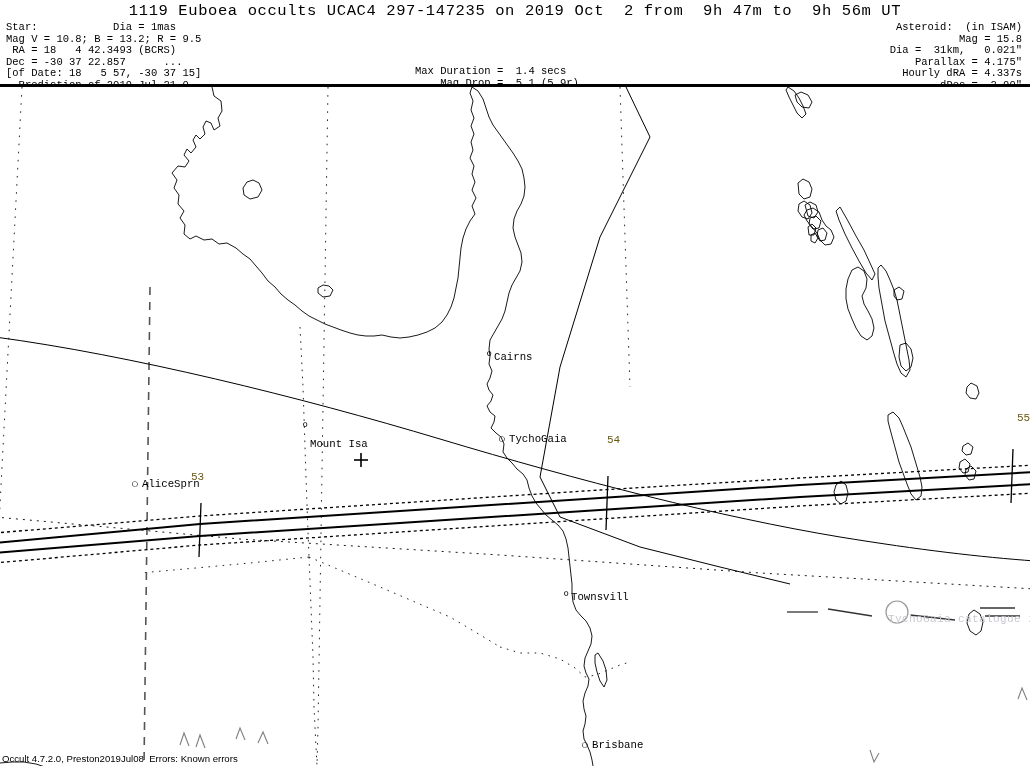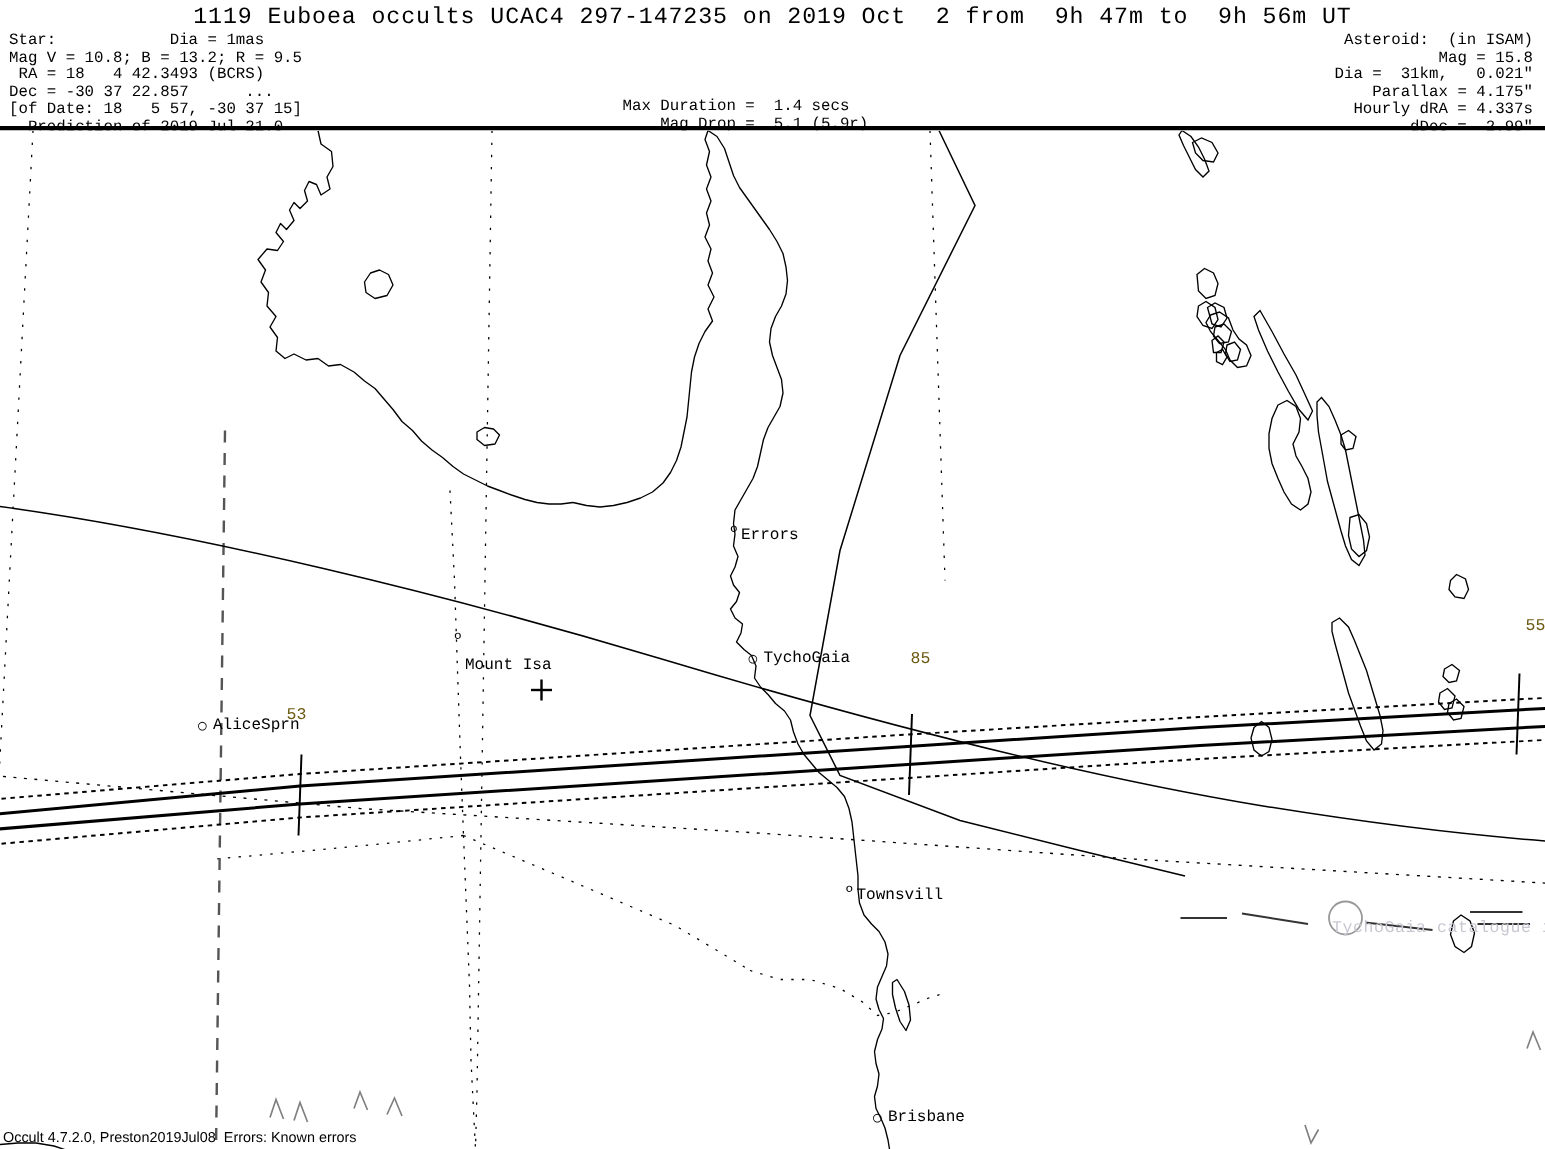--- a/index.html
+++ b/index.html
@@ -243,42 +243,42 @@
         <path d="M236,652 L240,641 L245,653"></path>
         <path d="M258,656 L263,645 L268,657"></path>
         <path d="M1018,612 L1022,601 L1027,613"></path>
         <path d="M870,663 L874,675 L879,666"></path>
       </g>
 
     </svg>
 
     <div>
       <span class="lbl" style="left:486px;top:263px;">º</span>
-      <span class="lbl" style="left:494px;top:264px;">Errors</span>
+      <span class="lbl" style="left:494px;top:264px;">Cairns</span>
 
       <span class="lbl" style="left:302px;top:334px;">º</span>
       <span class="lbl" style="left:310px;top:335px;margin-top:16px;">Mount Isa</span>
 
       <span class="lbl" style="left:498px;top:345px;font-size:13px;">○</span>
       <span class="lbl" style="left:509px;top:346px;">TychoGaia</span>
 
       <span class="lbl" style="left:131px;top:390px;font-size:13px;">○</span>
       <span class="lbl" style="left:142px;top:391px;">AliceSprn</span>
 
       <span class="lbl" style="left:563px;top:503px;">º</span>
       <span class="lbl" style="left:571px;top:504px;">Townsvill</span>
 
       <span class="lbl" style="left:581px;top:651px;font-size:13px;">○</span>
       <span class="lbl" style="left:592px;top:652px;">Brisbane</span>
 
     </div>
 
     <div>
       <span class="tlbl" style="left:191px;top:372px;color:#6b5a12;margin-top:12px;">53</span>
-      <span class="tlbl" style="left:607px;top:347px;color:#6b5a12;">85</span>
+      <span class="tlbl" style="left:607px;top:347px;color:#6b5a12;">54</span>
       <span class="tlbl" style="left:1017px;top:325px;color:#6b5a12;">55</span>
     </div>
 
   </div>
 
   <div id="watermark">TychoGaia catalogue i</div>
 
   <div id="footer">Occult 4.7.2.0, Preston2019Jul08  Errors: Known errors</div>
 
 </div>

